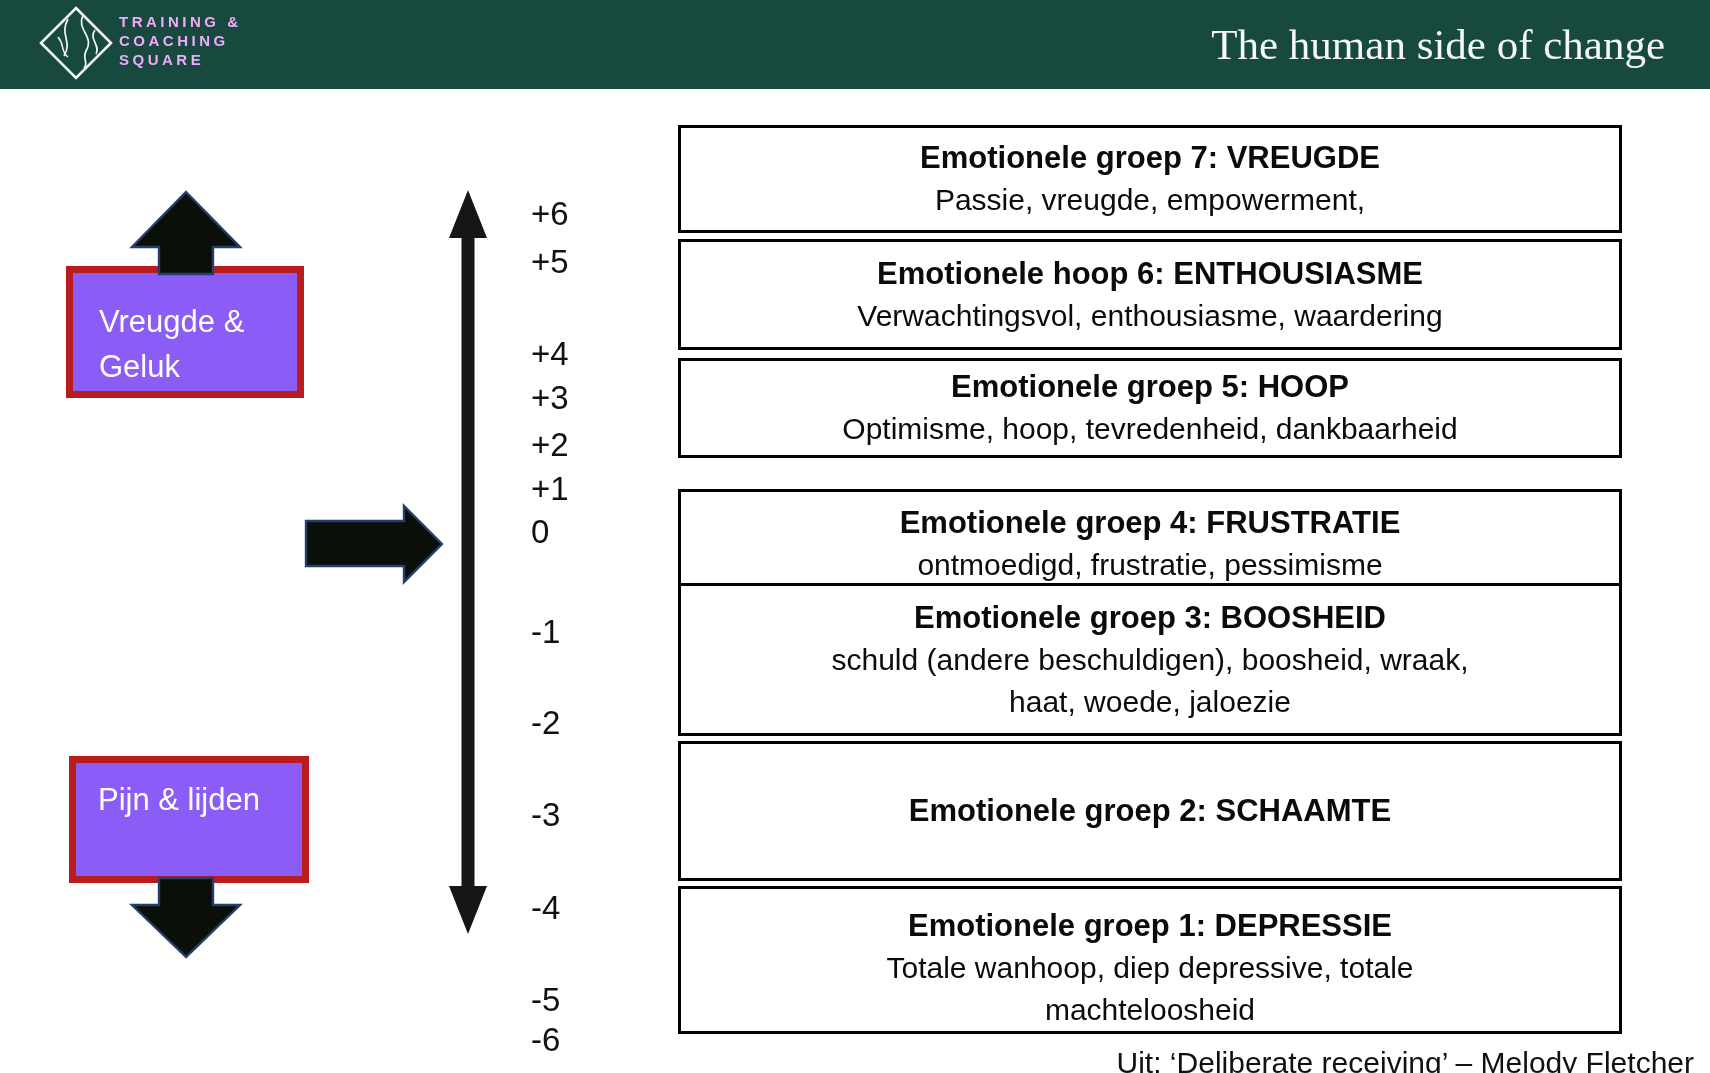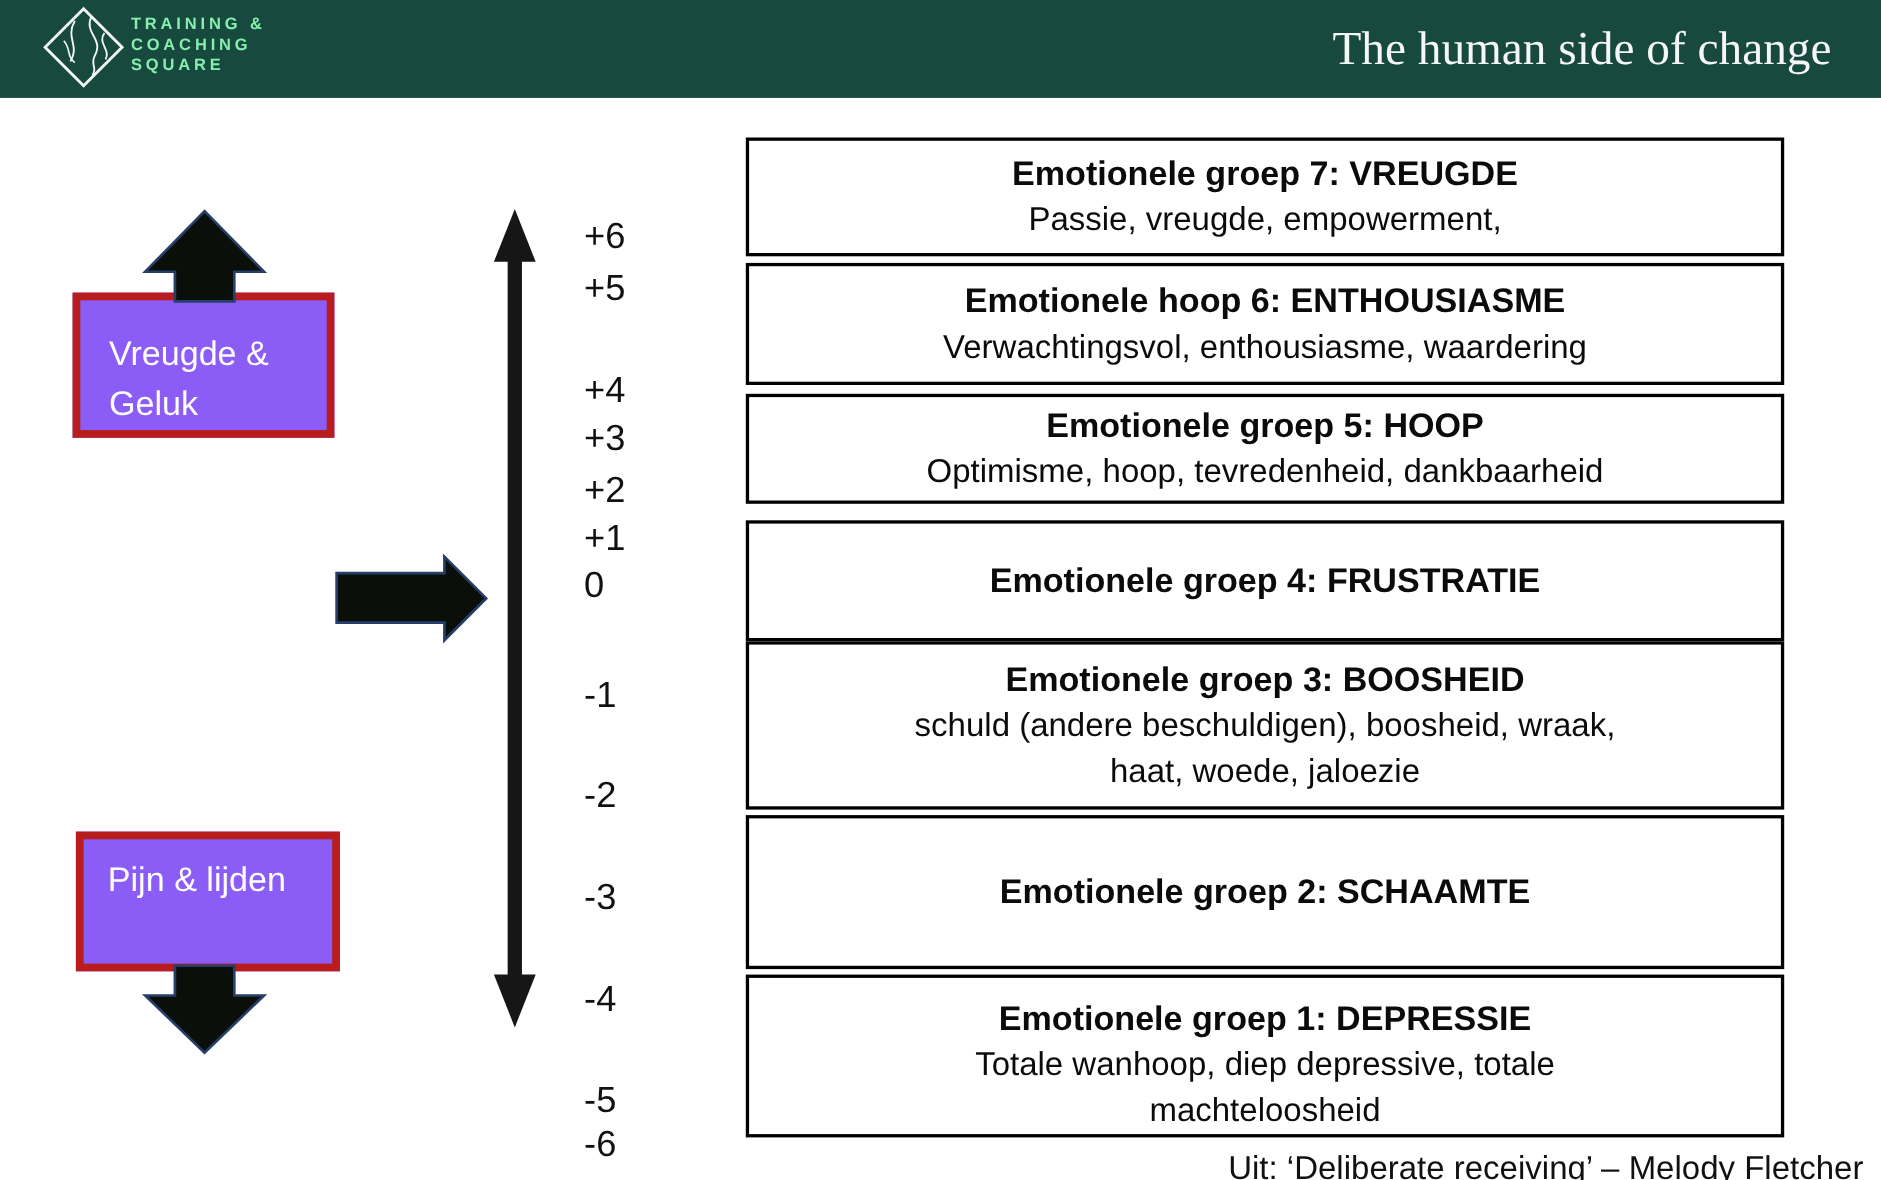--- a/index.html
+++ b/index.html
@@ -14,21 +14,21 @@
   }
 
   
   .header{
     position:absolute;left:0;top:0;width:1710px;height:89px;
     background:#17493F;
   }
   .logo-mark{position:absolute;left:38px;top:5px;}
   .logo-text{
     position:absolute;left:119px;top:12px;
-    color:#86efac;font-size:15px;font-weight:bold;
+    color:#f0abfc;font-size:15px;font-weight:bold;
     letter-spacing:3.5px;line-height:19px;white-space:pre-line;
   }
   .slide-title{
     position:absolute;right:45px;top:0;height:89px;
     display:flex;align-items:center;
     color:#F4F7F5;font-size:43px;
     font-family:"Liberation Serif","DejaVu Serif",serif;
   }
 
   
@@ -56,21 +56,21 @@
     position:absolute;left:667px;width:944px;box-sizing:border-box;
     background:#ffffff;border:3px solid #000000;
     display:flex;flex-direction:column;justify-content:center;align-items:center;
     text-align:center;color:#0b0b0b;margin-left:11px;
   }
   .group-title{font-size:31px;font-weight:bold;line-height:42px;}
   .group-sub{font-size:30px;line-height:42px;white-space:pre-line;}
   .g7{top:125px;height:108px;}
   .g6{top:239px;height:111px;}
   .g5{top:358px;height:100px;}
-  .g4{top:473px;height:110px;}
+  .g4{top:489px;height:110px;}
   .g3{top:583px;height:153px;}
   .g2{top:741px;height:140px;}
   .g2 .group-sub{font-size:28px;line-height:39px;}
   .g1{top:886px;height:148px;justify-content:flex-end;}
 
   
   .citation{
     position:absolute;right:16px;top:1046px;
     font-size:30px;color:#111111;white-space:nowrap;
   }
@@ -130,20 +130,21 @@
   <div class="group-box g6">
     <div class="group-title">Emotionele hoop 6: ENTHOUSIASME</div>
     <div class="group-sub">Verwachtingsvol, enthousiasme, waardering</div>
   </div>
   <div class="group-box g5">
     <div class="group-title">Emotionele groep 5: HOOP</div>
     <div class="group-sub">Optimisme, hoop, tevredenheid, dankbaarheid</div>
   </div>
   <div class="group-box g4">
     <div class="group-title">Emotionele groep 4: FRUSTRATIE</div>
+    <div class="group-sub">ontmoedigd, frustratie, pessimisme</div>
   </div>
   <div class="group-box g3">
     <div class="group-title">Emotionele groep 3: BOOSHEID</div>
     <div class="group-sub">schuld (andere beschuldigen), boosheid, wraak,
 haat, woede, jaloezie</div>
   </div>
   <div class="group-box g2">
     <div class="group-title">Emotionele groep 2: SCHAAMTE</div>
   </div>
   <div class="group-box g1">

